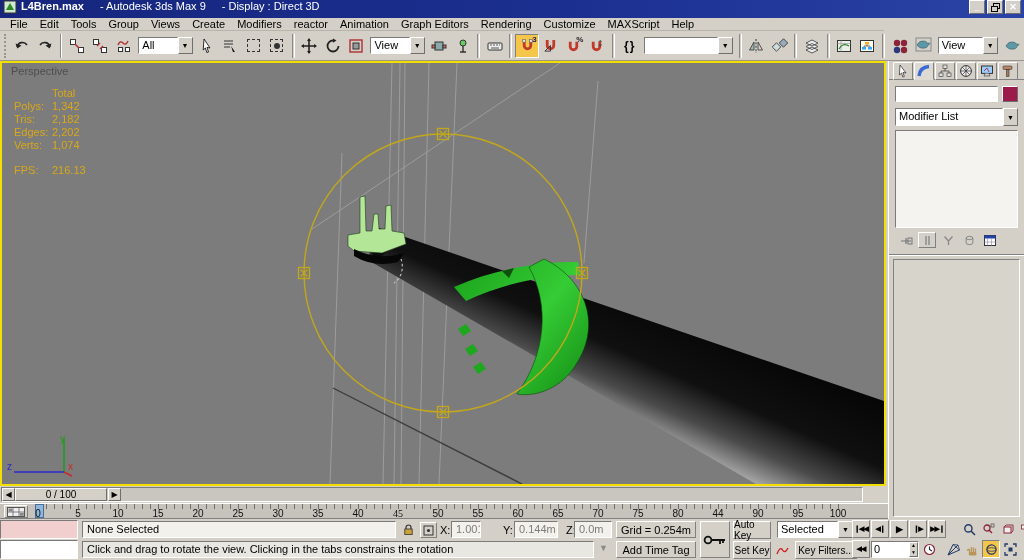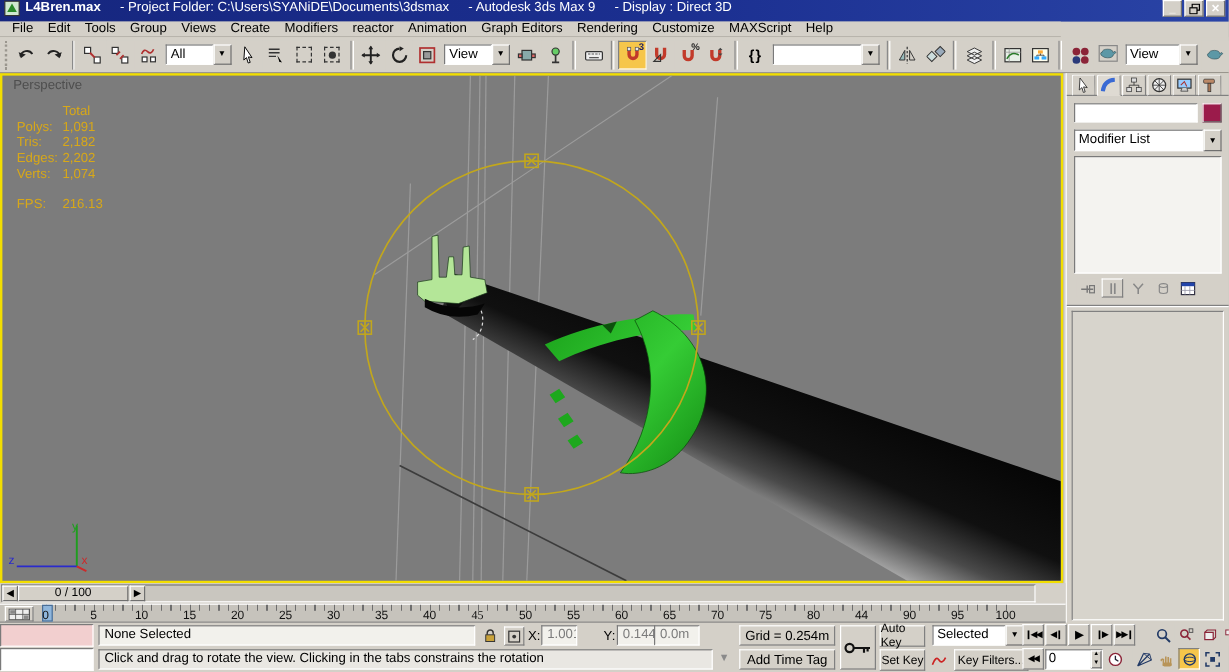--- a/index.html
+++ b/index.html
@@ -129,21 +129,20 @@
 <div class="app">
 
   <div class="titlebar">
     <span class="appicon">
       <svg class="i" width="14" height="14" viewBox="0 0 14 14">
           <rect x="1" y="1" width="12" height="12" fill="#cfe8cf" stroke="#333"></rect>
           <path d="M3 10 L7 3 L11 10 Z" fill="#2a8a2a"></path>
         </svg>
     </span>
     <span class="tfile">L4Bren.max</span>
-    <span class="tseg">- Project Folder: C:\Users\SYANiDE\Documents\3dsmax</span>
     <span class="tseg">- Autodesk 3ds Max 9</span>
     <span class="tseg">- Display : Direct 3D</span>
     <span class="winbtns">
       <span class="winbtn raised">_</span>
       <span class="winbtn raised">
         <svg class="i" width="9" height="9" viewBox="0 0 9 9">
             <rect x="2.5" y="0.5" width="6" height="5" fill="none" stroke="#000"></rect>
             <rect x="0.5" y="3.5" width="6" height="5" fill="#D4D0C8" stroke="#000"></rect>
           </svg>
       </span>
@@ -425,21 +424,21 @@
       </g>
     </svg>
 
     <div class="vplabel">Perspective</div>
 
     <div class="stats">
       <div class="statshead">Total</div>
       <div>
           <div class="srow">
             <span class="sl">Polys:</span>
-            <span>1,091</span>
+            <span>1,342</span>
           </div>
           <div class="srow">
             <span class="sl">Tris:</span>
             <span>2,182</span>
           </div>
           <div class="srow">
             <span class="sl">Edges:</span>
             <span>2,202</span>
           </div>
           <div class="srow">
@@ -606,21 +605,21 @@
         <svg class="i" width="11" height="11" viewBox="0 0 11 11">
           <rect x="1" y="1" width="9" height="9" fill="none" stroke="#333"></rect>
           <circle cx="5.5" cy="5.5" r="1.6" fill="#333"></circle>
         </svg>
       </span>
     <span class="slabel" style="left:440px">X:</span>
     <div class="sfield gray" style="left:451px; top:2px; width:30px;">1.001m</div>
     <span class="slabel" style="left:503px">Y:</span>
     <div class="sfield gray" style="left:514px; top:2px; width:44px;">0.144m</div>
     <span class="slabel" style="left:566px">Z:</span>
-    <div class="sfield gray" style="left:545px; top:2px; width:38px;">0.0m</div>
+    <div class="sfield gray" style="left:574px; top:2px; width:38px;">0.0m</div>
     <div class="gridbox">Grid = 0.254m</div>
     <span class="btn keybig framed">
         <svg class="i" width="24" height="14" viewBox="0 0 24 14">
           <circle cx="5" cy="7" r="3.4" fill="none" stroke="#111" stroke-width="1.8"></circle>
           <path d="M8.4 7 H22 M17 7 V11 M20 7 V10" stroke="#111" stroke-width="1.8"></path>
         </svg>
       </span>
     <span class="btn skbtn framed" style="left:733px; top:2px">Auto Key</span>
     <span class="dd" style="position:absolute; left:774px; top:2px; width:76px">
       <span class="dval" style="flex:1">Selected</span>

